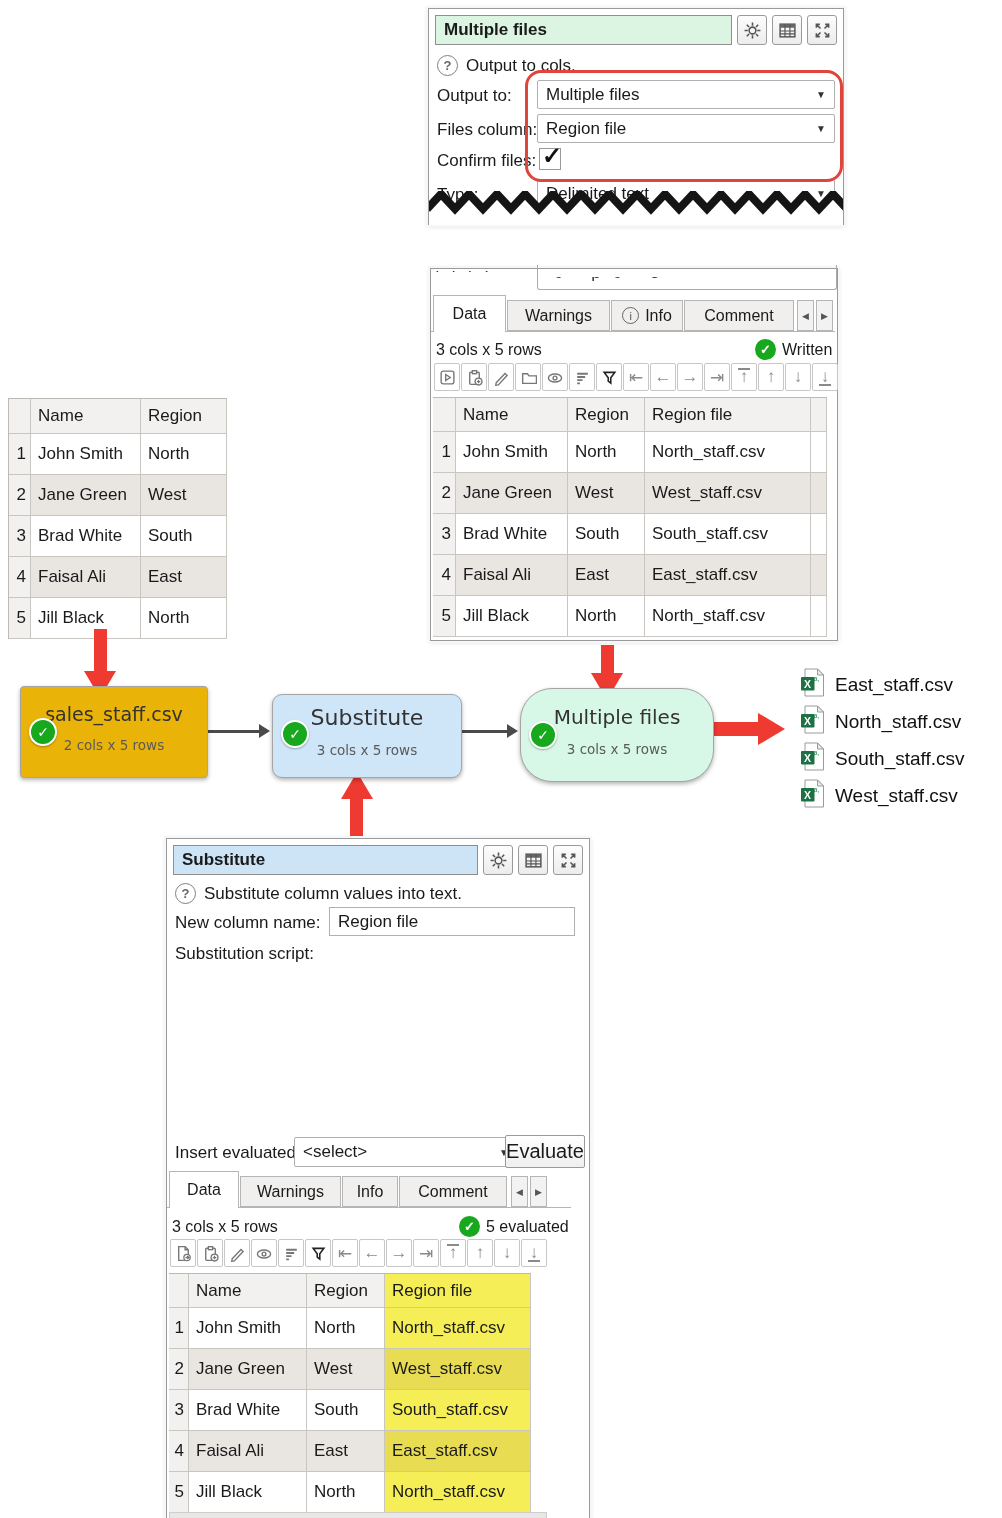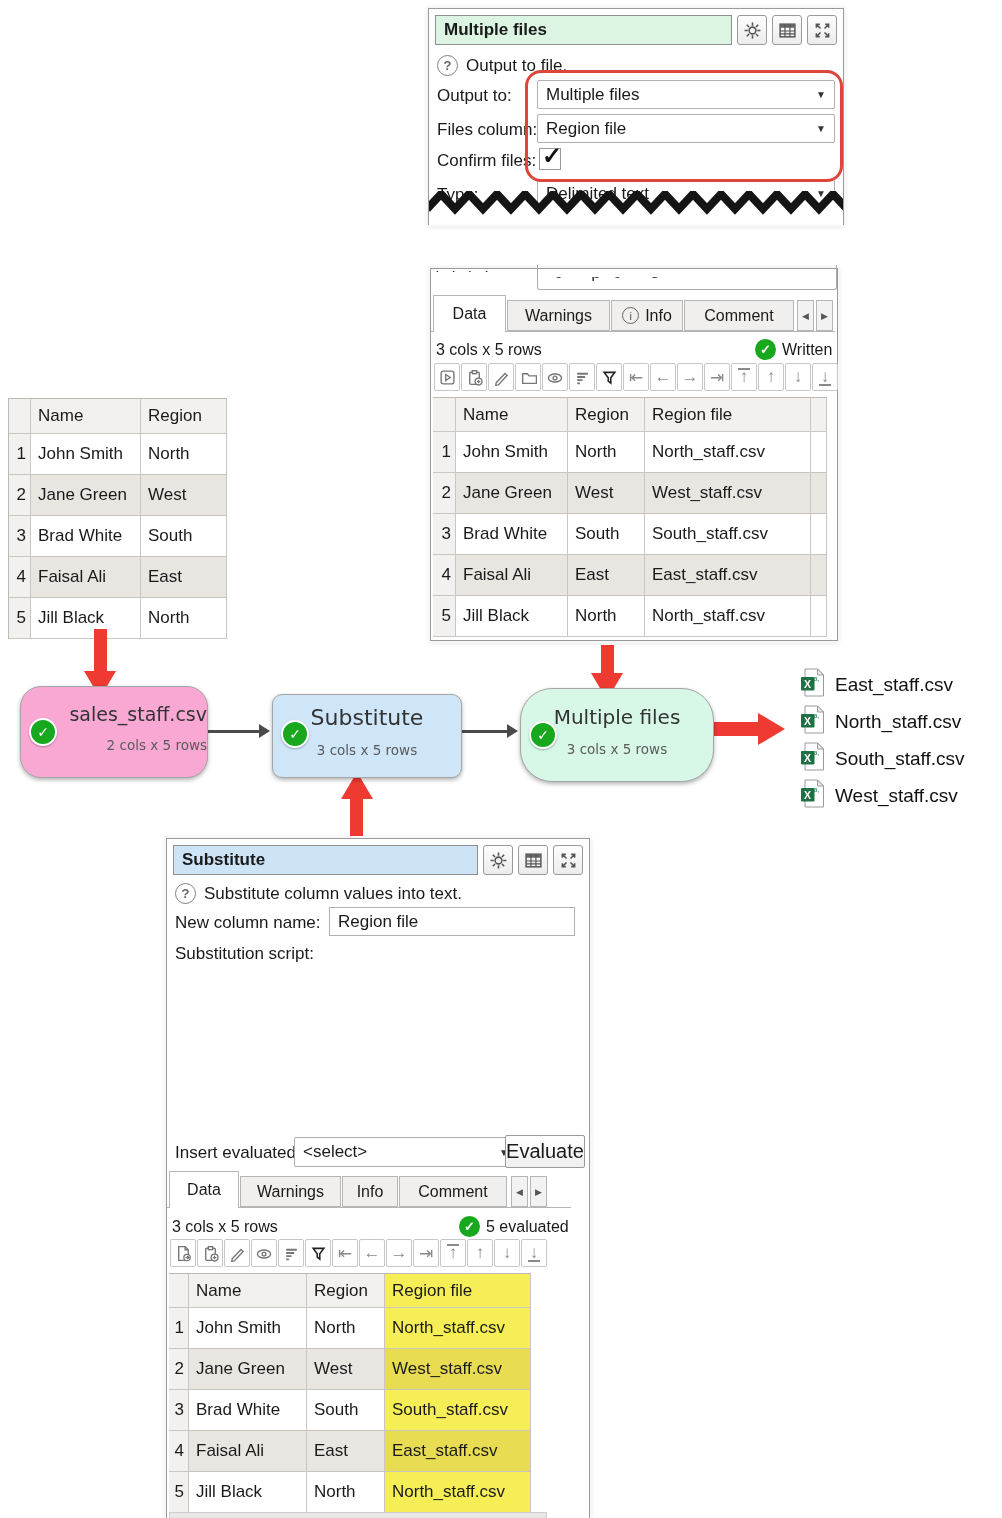--- a/index.html
+++ b/index.html
@@ -121,21 +121,21 @@
           </svg>
       </span>
       <span class="hbtn">
         <svg width="19" height="19" viewBox="0 0 18 18" fill="none" stroke="#555" stroke-width="1.5">
             <path d="M3.2 6.5V3.2h3.3M11.5 3.2h3.3v3.3M3.2 11.5v3.3h3.3M14.8 11.5v3.3h-3.3M3.5 3.5l3.6 3.6M14.5 3.5l-3.6 3.6M3.5 14.5l3.6-3.6M14.5 14.5l-3.6-3.6"></path>
           </svg>
       </span>
     </div>
     <div class="help-row" style="left:8px;top:46px;">
       <span class="qicon">?</span>
-      <span>Output to file.</span>
+      <span>Output to cols.</span>
     </div>
 
     <span class="flabel" style="left:8px;top:77px;">Output to:</span>
     <div class="dd" style="left:108px;top:71px;width:298px;">
       <span>Multiple files</span>
       <span class="caret" style="width:auto;height:auto;background:none;">▼</span>
     </div>
 
     <span class="flabel" style="left:8px;top:111px;">Files column:</span>
     <div class="dd" style="left:108px;top:105px;width:298px;">
@@ -319,21 +319,21 @@
 
   <div class="ar-head-up" style="left:341px;top:772px;"></div>
   <div class="ar-shaft" style="left:350px;top:797px;width:13px;height:41px;"></div>
 
   <div class="ar-shaft" style="left:714px;top:722px;width:46px;height:14px;"></div>
   <div class="ar-head-right" style="left:758px;top:713px;"></div>
 
   <div class="conn" style="left:207px;top:730px;width:52px;"></div>
   <div class="conn" style="left:459px;top:730px;width:48px;"></div>
 
-  <div class="node" style="left:20px;top:686px;width:186px;height:90px;border-radius:21px;background:#f9a8d4;text-align:right;">
+  <div class="node" style="left:20px;top:686px;width:186px;height:90px;border-radius:4px;background:#eab308;">
     <span class="nbadge" style="left:8px;top:31px;"></span>
     <span class="nlabel" style="font-size:19px;">sales_staff.csv</span>
     <span class="nsub">2 cols x 5 rows</span>
   </div>
   <div class="node" style="left:272px;top:694px;width:188px;height:82px;border-radius:10px;background:#cfe5f8;">
     <span class="nbadge" style="left:8px;top:25px;"></span>
     <span class="nlabel" style="margin-top:10px;font-size:22px;">Substitute</span>
     <span class="nsub">3 cols x 5 rows</span>
   </div>
   <div class="node" style="left:520px;top:688px;width:192px;height:92px;border-radius:32px;background:#d7f8e7;">

